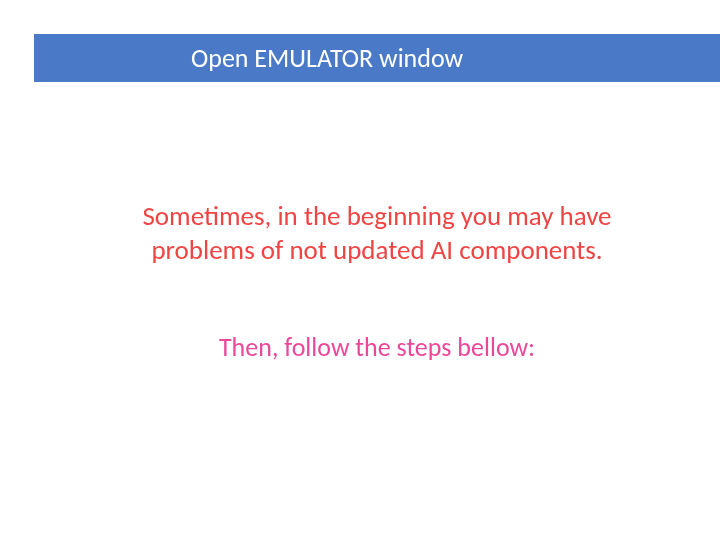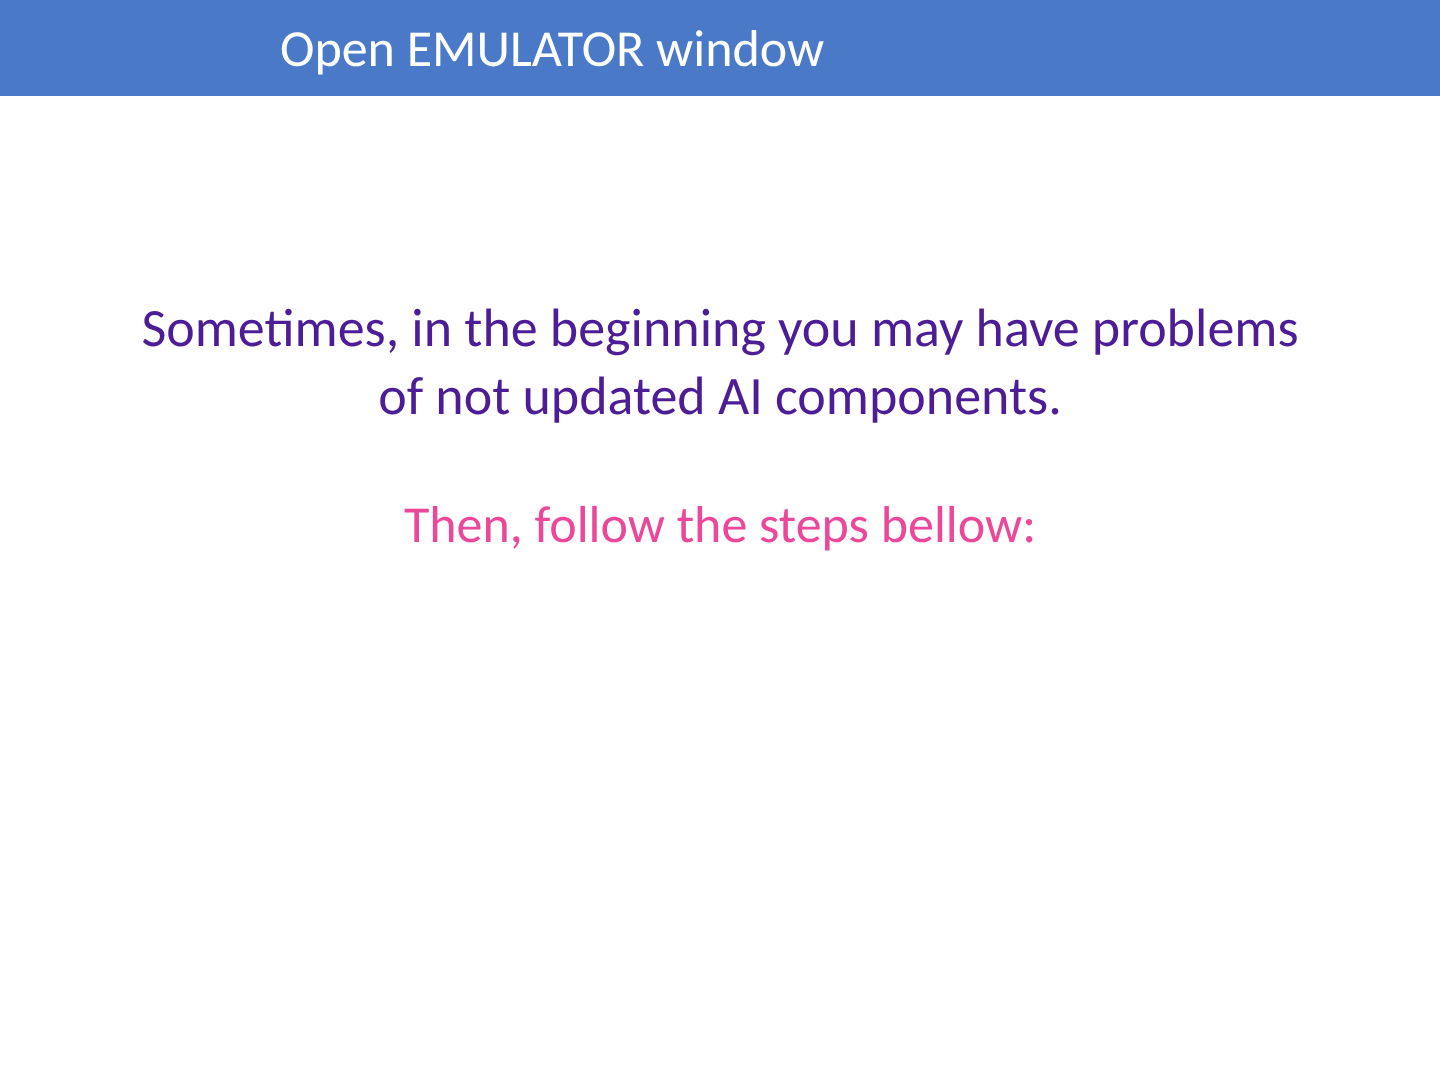--- a/index.html
+++ b/index.html
@@ -1,15 +1,15 @@
 <!DOCTYPE html>
 <html><head>
   <meta charset="utf-8">
   <style>
-    * { margin: 0; padding: 0; box-sizing: border-box; }
+    * { margin: 0; padding: 17px; box-sizing: border-box; }
     body {
       width: 720px;
       height: 540px;
       background: #ffffff;
       font-family: Calibri, "Segoe UI", Arial, sans-serif;
       overflow: hidden;
     }
     .title-bar {
       width: 100%;
       height: 48px;
@@ -22,21 +22,21 @@
       color: #ffffff;
       font-size: 26px;
       font-weight: 400;
     }
     .body-content {
       padding: 100px 70px 0 70px;
       text-align: center;
     }
     .paragraph-1 {
       font-size: 27px;
-      color: #4c1d95;
+      color: #ef4444;
       line-height: 1.25;
       margin-bottom: 30px;
     }
     .paragraph-2 {
       font-size: 26px;
       color: #ec4899;
       line-height: 1.25;
     }
   </style>
 </head>

